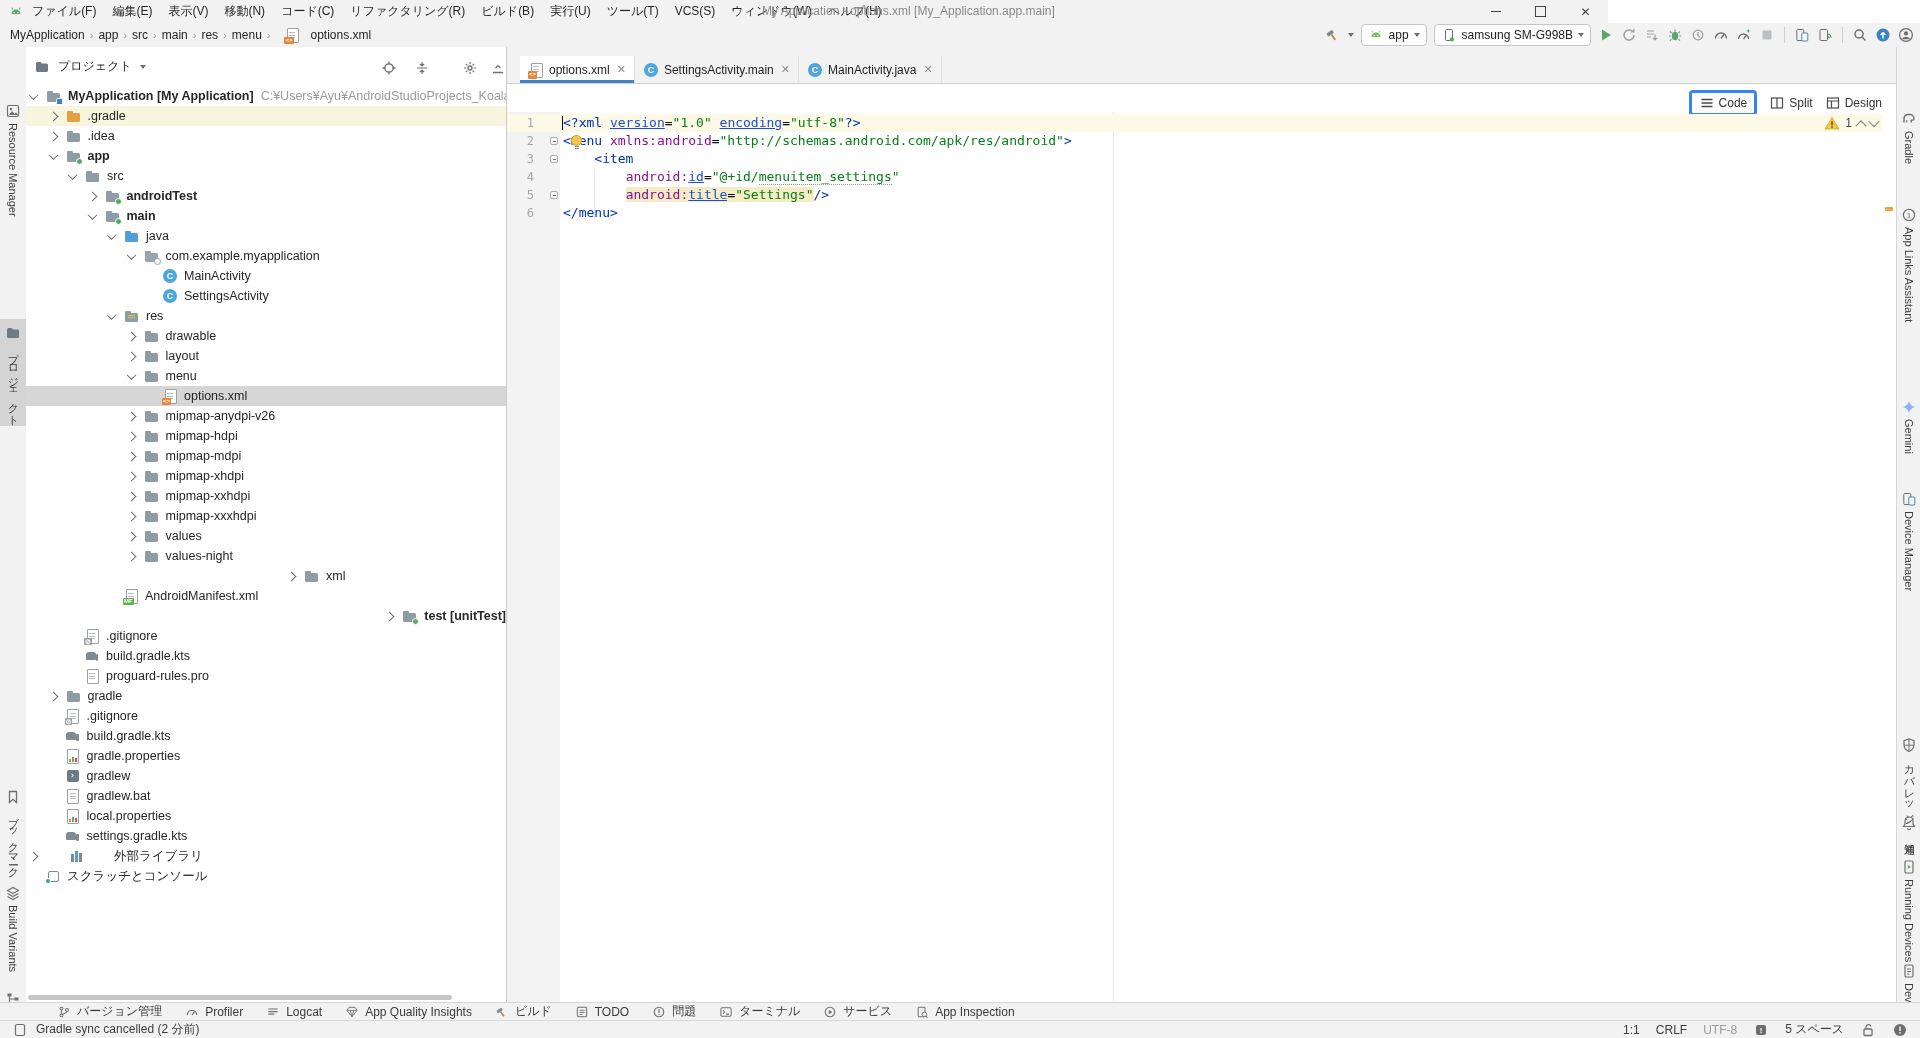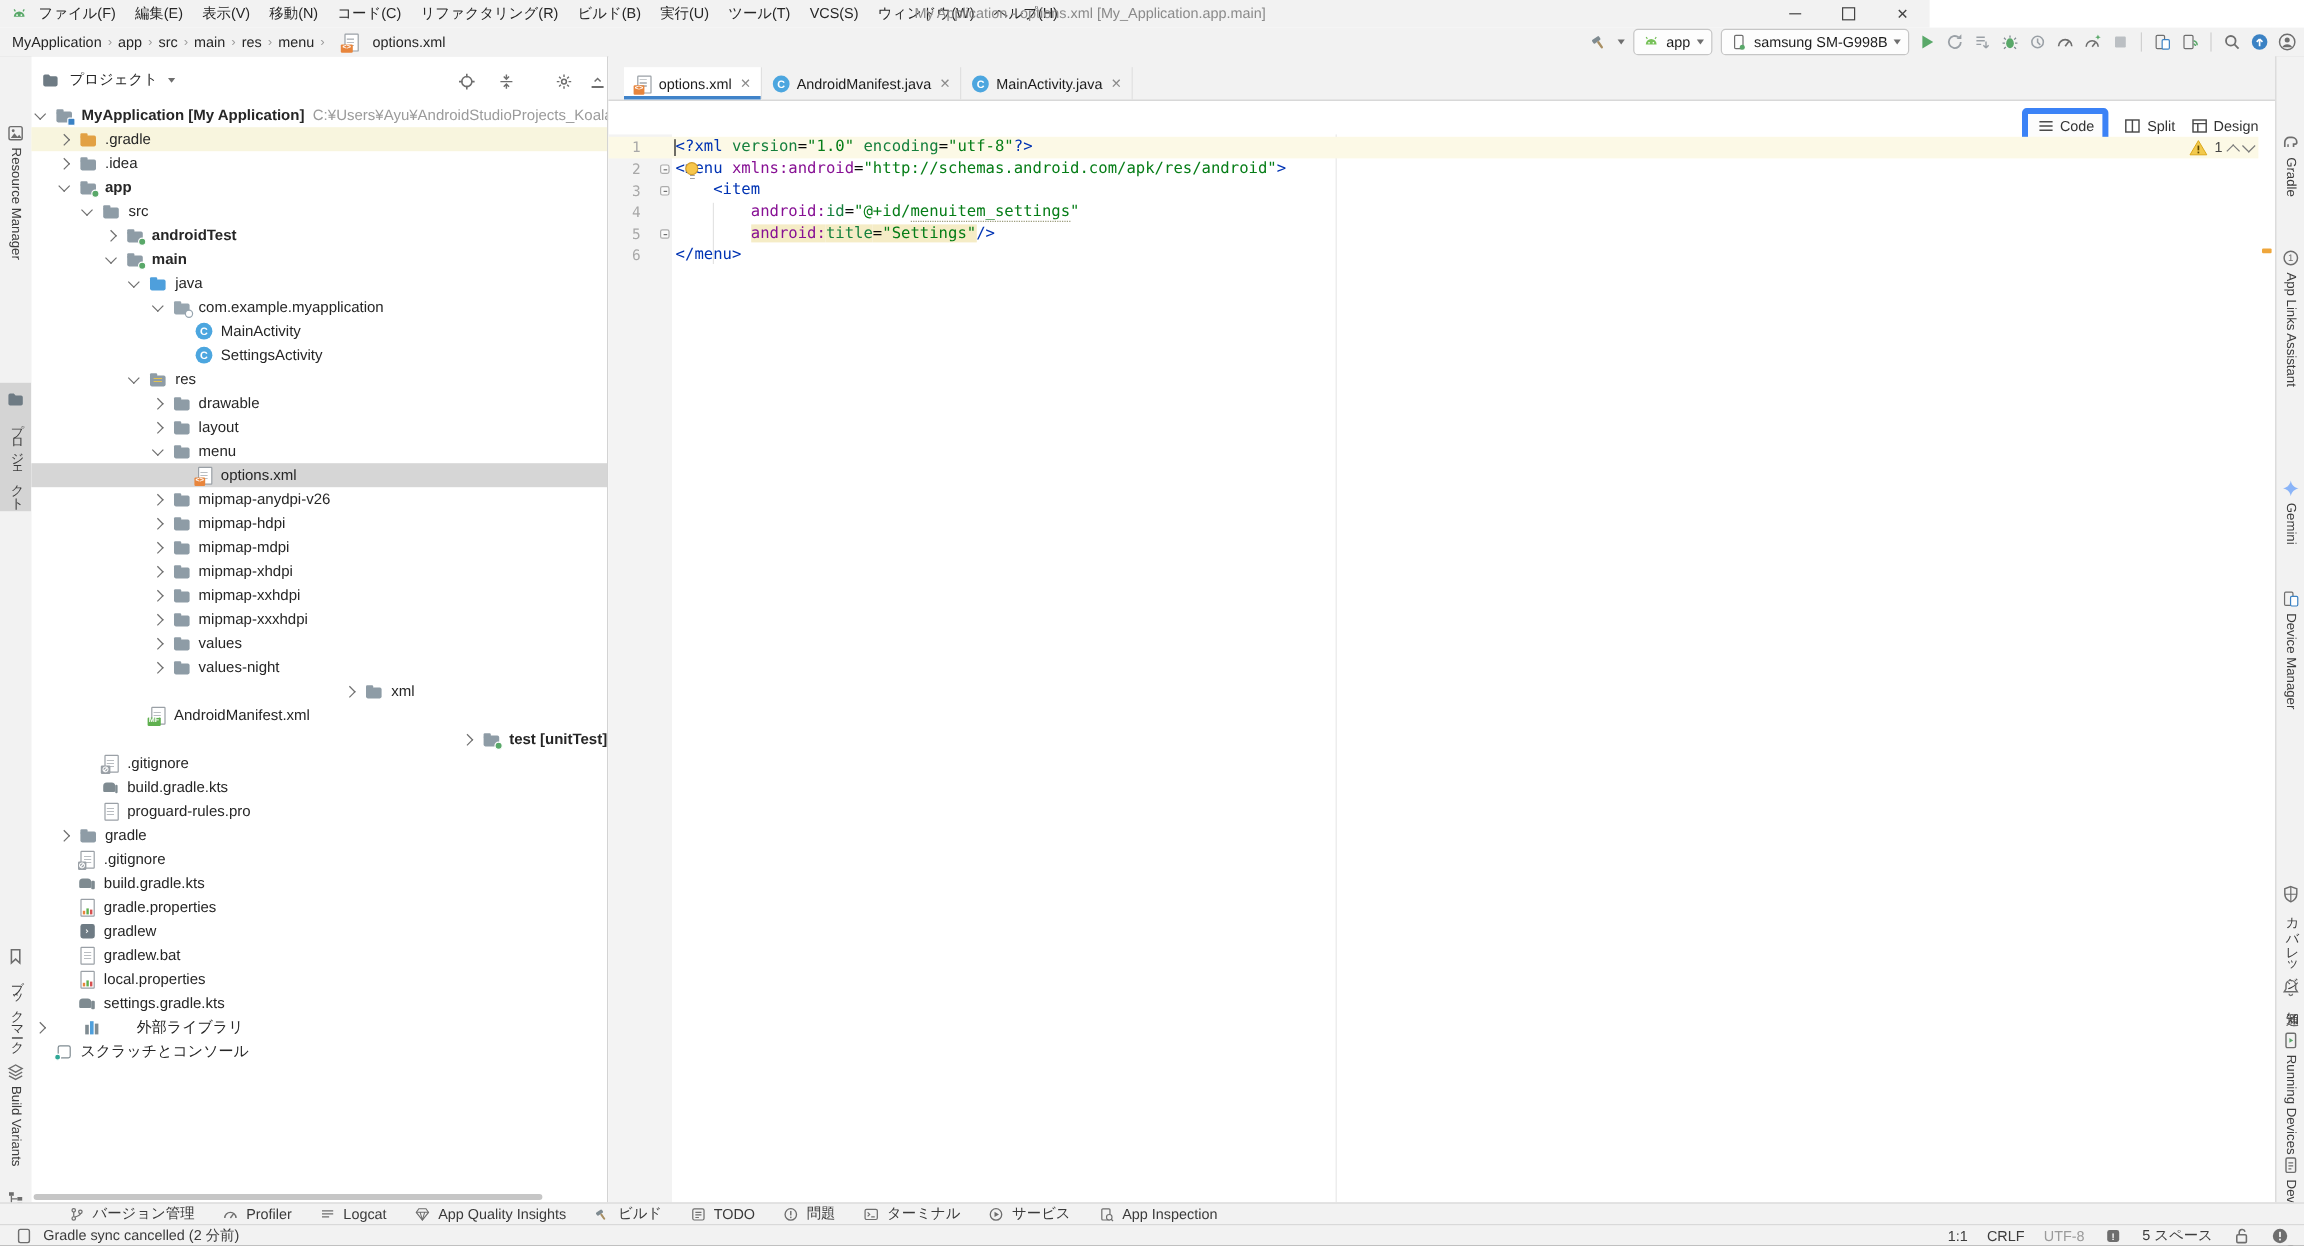--- a/index.html
+++ b/index.html
@@ -77,36 +77,36 @@
   
   #editor{left:507px;top:47px;width:1389px;height:955px;background:#FFF;}
   #tabbar{position:absolute;left:0;top:0;width:100%;height:37px;background:#F2F2F2;border-bottom:1px solid #D1D1D1;
           display:flex;align-items:flex-end;padding-left:13px;box-sizing:border-box;}
   .etab{height:27px;display:flex;align-items:center;gap:5px;padding:0 8px;border-right:1px solid #E0E0E0;}
   .etab.active{background:#FFF;box-shadow:inset 0 -3px 0 #4083C9;}
   .etab .tico{margin:0;}
   .tab-close{color:#8B8B8B;font-size:11px;margin-left:2px;}
   #viewrow{position:absolute;right:14px;top:43px;display:flex;align-items:center;gap:12px;}
   .viewbtn{display:flex;align-items:center;gap:4px;color:#333;}
-  .viewbtn.active{border:5px solid #3b82f6;border-radius:4px;background:#FCFCFC;padding:2px 7px;}
+  .viewbtn.active{border:3px solid #3b82f6;border-radius:4px;background:#FCFCFC;padding:2px 7px;}
   #codearea{position:absolute;left:0;top:65px;right:0;bottom:0;}
   #gutterbg{position:absolute;left:0;top:0;bottom:0;width:53px;background:#F3F3F3;}
   #marginline{position:absolute;left:606px;top:0;bottom:0;width:1px;background:#E9E9E9;}
   #indentguide{position:absolute;left:87px;top:57px;height:51px;width:1px;background:#E3E3E3;}
   .crow{position:absolute;left:0;right:14px;height:18px;display:flex;
         font:13px/18px "DejaVu Sans Mono","Liberation Mono",monospace;}
   .crow.caretline{background:#FCF9E6;}
   .cgut{width:53px;flex:none;position:relative;}
   .cnum{position:absolute;right:26px;top:0;color:#A8A8A8;font-size:12px;}
   .fold{position:absolute;left:43px;top:5px;width:8px;height:8px;border:1px solid #ACACAC;border-radius:2px;background:#FAFAFA;box-sizing:border-box;}
   .fold::after{content:"";position:absolute;left:1.5px;top:2.5px;width:3px;height:0;border-top:1px solid #6E6E6E;}
   .ccode{position:relative;padding-left:3px;white-space:pre;}
   .tok.tag{color:#0033B3;}
   .tok.ns{color:#871094;}
-  .tok.attr{color:#15803d;}
+  .tok.attr{color:#1d4ed8;text-decoration:underline;}
   .tok.str{color:#067D17;}
   .tok.pl{color:#080808;}
   .tok.hl{background:#F5ECC6;}
   .tok.sq{border-bottom:1px dotted #9A9A7A;}
   .caret-bar{position:absolute;left:2px;top:2px;width:1.3px;height:14px;background:#111;}
   .bulb{position:absolute;left:11px;top:2.5px;width:11px;height:11px;border-radius:50%;background:#F7C64B;border:1px solid #D29E2F;box-sizing:border-box;}
   .bulb::after{content:"";position:absolute;left:2.5px;top:10px;width:4px;height:3px;
                background:repeating-linear-gradient(#8A8A8A 0 1px,transparent 1px 2px);}
   #inspect-widget{position:absolute;right:18px;top:3px;display:flex;align-items:center;gap:5px;color:#444;}
   .mchev{width:7px;height:7px;border-right:1.4px solid #7A7A7A;border-bottom:1.4px solid #7A7A7A;}
@@ -740,21 +740,21 @@
             <i class="doc-lines"></i>
             <i class="bdg-txt" style="background:#E8853C">&lt;&gt;</i>
           </span>
           <span>options.xml</span>
           <span class="tab-close">✕</span>
         </div>
         <div class="etab">
           <span class="tico">
             <i class="cls">C</i>
           </span>
-          <span>AndroidManifest.java</span>
+          <span>SettingsActivity.main</span>
           <span class="tab-close">✕</span>
         </div>
         <div class="etab">
           <span class="tico">
             <i class="cls">C</i>
           </span>
           <span>MainActivity.java</span>
           <span class="tab-close">✕</span>
         </div>
       </div>

